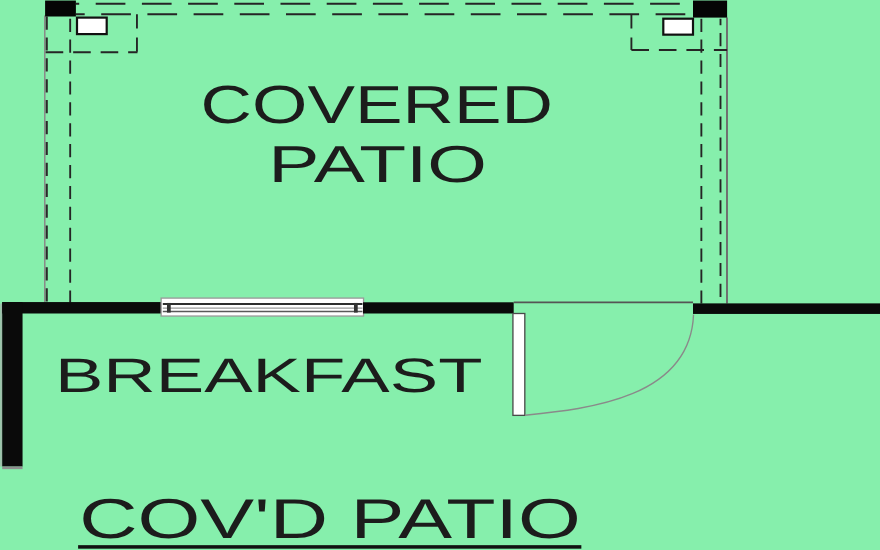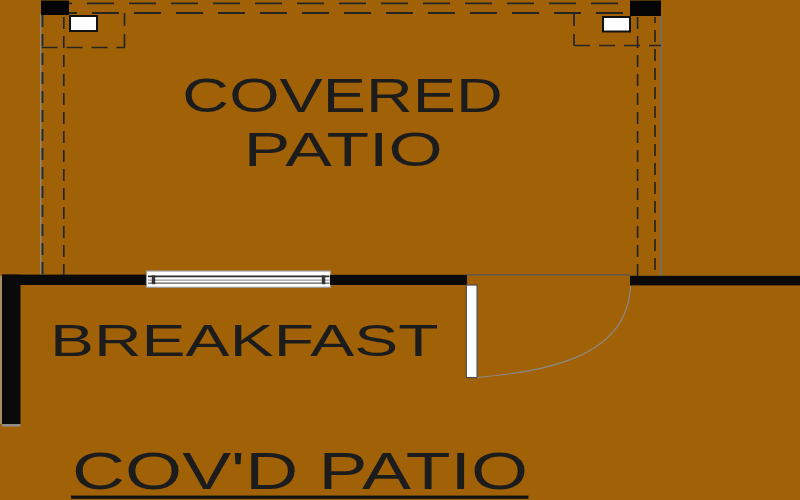--- a/index.html
+++ b/index.html
@@ -1,16 +1,16 @@
 <!DOCTYPE html>
 <html><head>
 <meta charset="utf-8">
 <style>
   html,body{margin:0;padding:0;background:#ffffff;}
-  .page{position:relative;width:800px;height:500px;background:#a16207;overflow:hidden;}
+  .page{position:relative;width:800px;height:500px;background:#86efac;overflow:hidden;}
   svg{position:absolute;left:0;top:0;}
   text{font-family:"Liberation Sans", sans-serif;fill:#1c1c1c;}
 </style>
 </head>
 <body>
 <div class="page">
 <svg width="800" height="500" viewBox="0 0 800 500">
 
   <g>
     <line x1="40.7" y1="14" x2="40.7" y2="275" stroke="#8a8a8a" stroke-width="1.4"></line>

